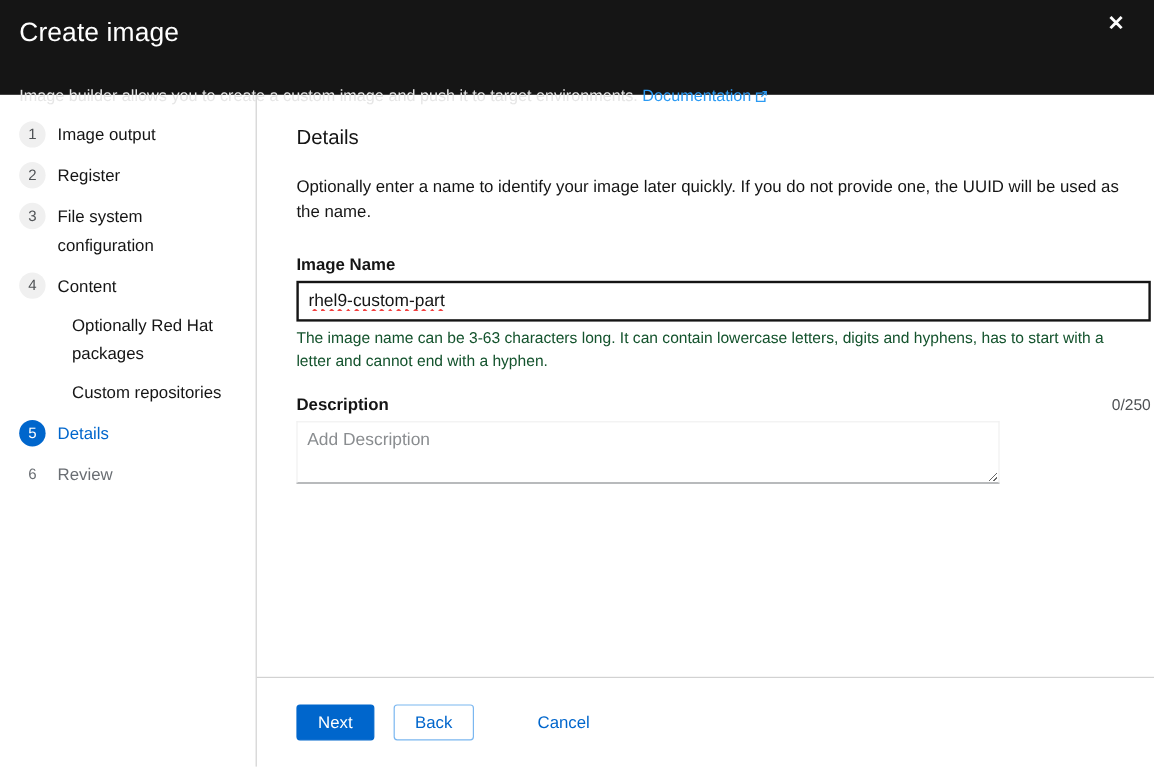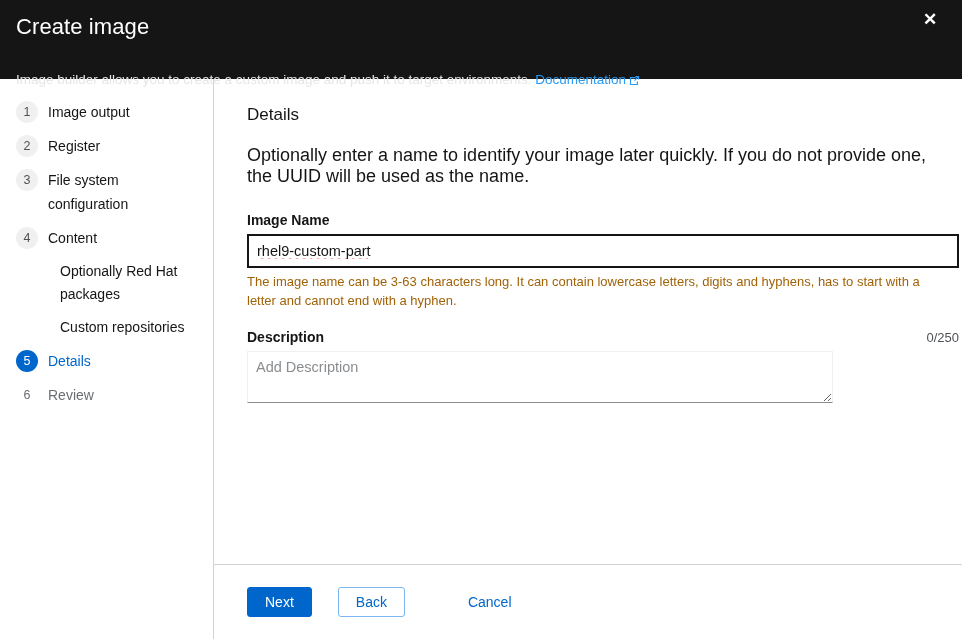--- a/index.html
+++ b/index.html
@@ -146,21 +146,21 @@
     overflow: hidden;
   }
   .section-title {
     font-size: 17px;
     line-height: 24px;
     font-weight: 400;
     color: #151515;
     margin: 0 0 18px 0;
   }
   .section-desc {
-    font-size: 18px;
+    font-size: 14px;
     line-height: 21px;
     color: #151515;
     margin: 0 0 24px 0;
     max-width: 712px;
   }
 
   .field-label {
     font-size: 14px;
     line-height: 18px;
     font-weight: bold;
@@ -193,21 +193,21 @@
     outline: none;
     text-decoration: underline;
     text-decoration-color: #e00;
     text-decoration-style: wavy;
     text-decoration-skip-ink: none;
     text-underline-offset: 2px;
   }
   .hint-text {
     font-size: 13px;
     line-height: 19px;
-    color: #a16207;
+    color: #14532d;
     margin: 4px 0 0 0;
     max-width: 712px;
   }
 
   .field-block { margin-bottom: 18px; }
   .desc-block { width: 712px; }
 
   .text-area {
     display: block;
     width: 586px;
@@ -225,21 +225,21 @@
   }
   .text-area::placeholder { color: #8a8d90; }
 
   
   .wz-footer {
     flex: 0 0 auto;
     border-top: 1px solid #d2d2d2;
     padding: 22px 24px 22px 33px;
     display: flex;
     align-items: center;
-    gap: 26px;
+    gap: 16px;
   }
   .btn {
     font-family: "Liberation Sans", sans-serif;
     font-size: 14px;
     line-height: 1;
     padding: 7px 17px;
     border-radius: 3px;
     cursor: pointer;
     border: 1px solid transparent;
     min-height: 30px;

